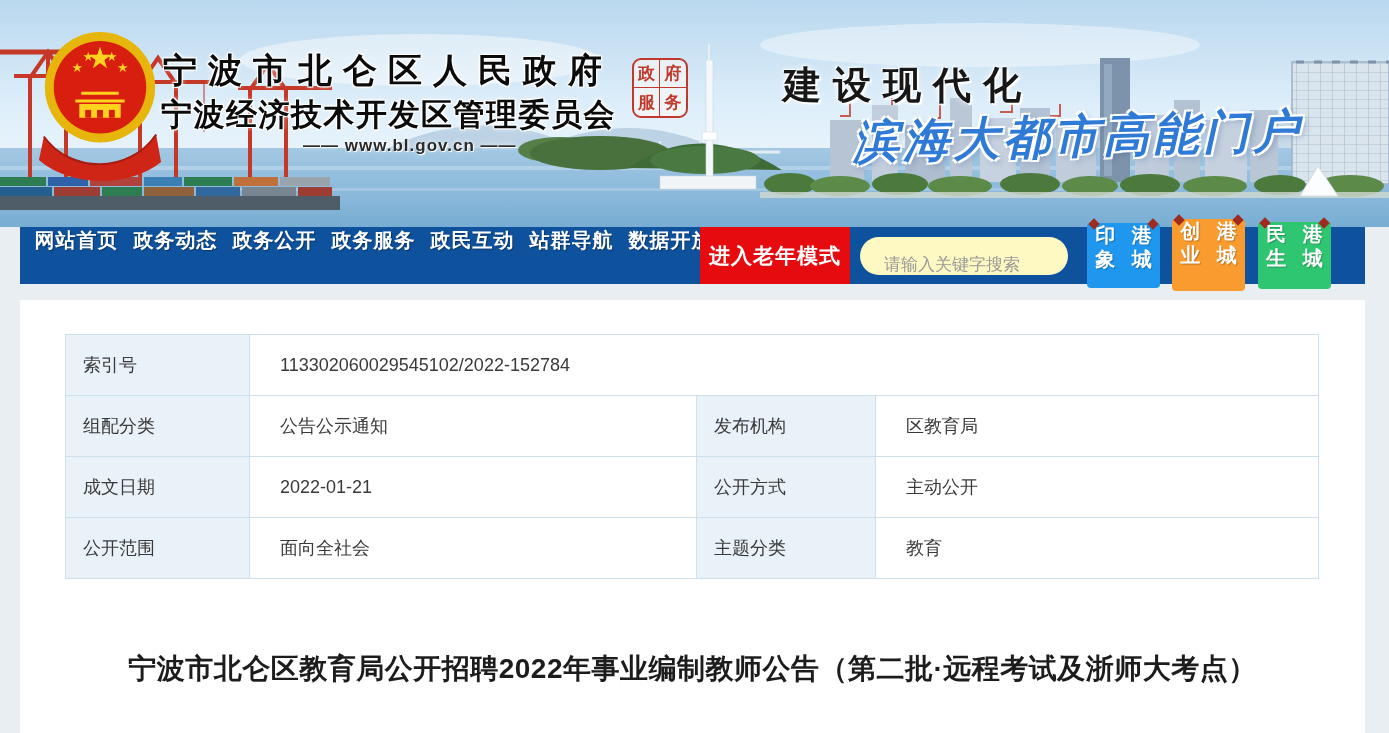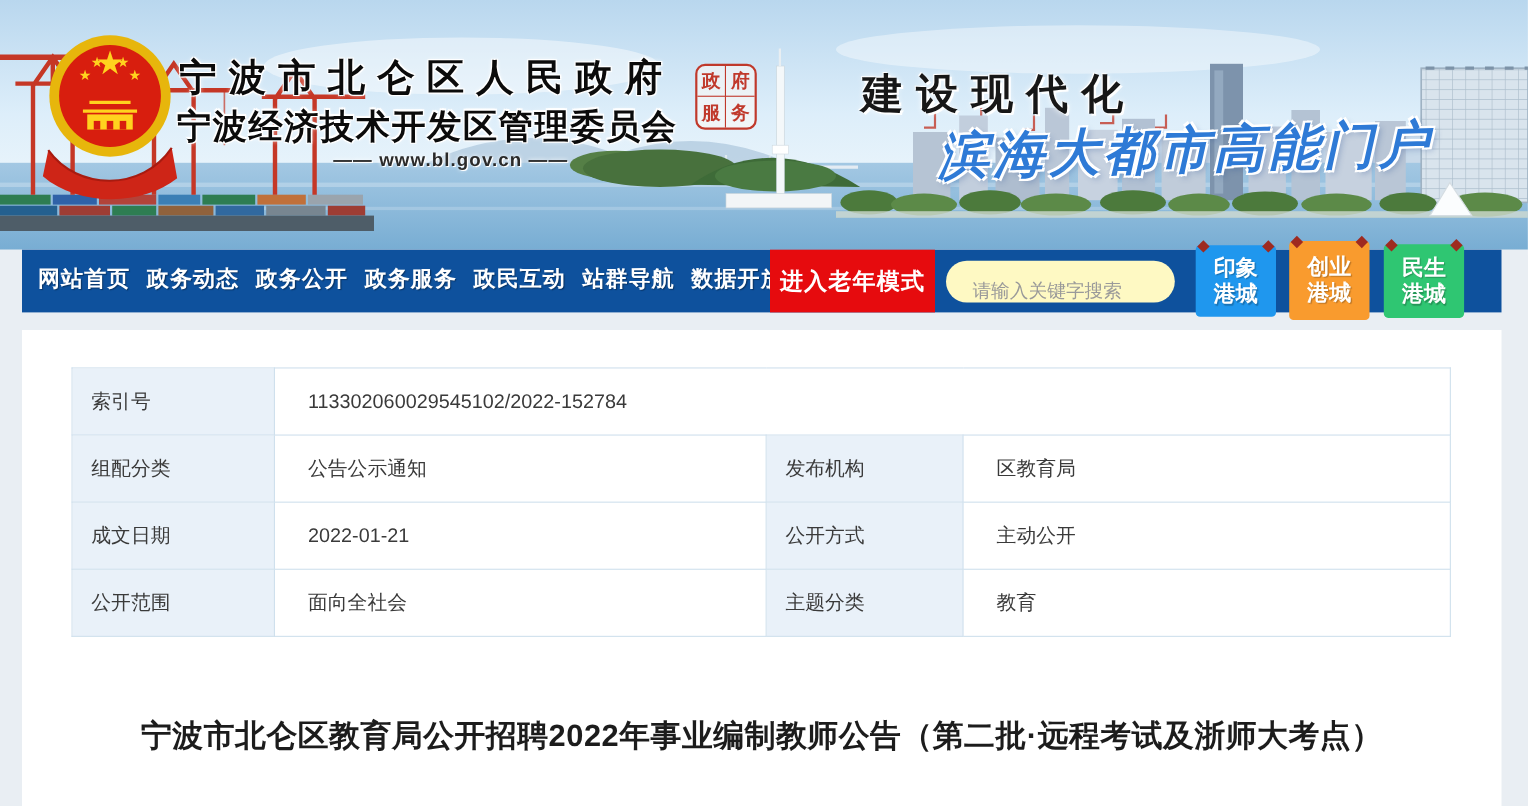--- a/index.html
+++ b/index.html
@@ -45,21 +45,21 @@
   }
   .slogan-blue{
     position:absolute;left:853px;top:106px;font-size:46px;font-weight:bold;font-style:italic;
     color:#2e7ad6;letter-spacing:4px;white-space:nowrap;transform:rotate(-1.5deg);
     text-shadow:2px 2px 0 #fff,-2px -2px 0 #fff,2px -2px 0 #fff,-2px 2px 0 #fff,3px 3px 6px rgba(30,70,140,.35);
   }
   
   .navbar{
     position:absolute;left:20px;top:227px;width:1345px;height:57px;background:#0e519d;
   }
-  .nav-items{position:absolute;left:7px;top:0;height:53px;display:flex;align-items:center;}
+  .nav-items{position:absolute;left:7px;top:0;height:53px;display:flex;align-items:flex-start;}
   .nav-items a{
     color:#fff;font-size:20px;font-weight:bold;text-decoration:none;
     padding:0 7.5px;letter-spacing:1px;white-space:nowrap;cursor:pointer;
     text-shadow:1px 1px 1px rgba(0,0,0,.35);
   }
   .elderly{
     position:absolute;left:680px;top:0;width:150px;height:57px;background:#e60b0e;
     color:#fff;font-size:21px;font-weight:bold;display:flex;align-items:center;justify-content:center;
     text-decoration:none;letter-spacing:1px;cursor:pointer;text-align:center;
   }
@@ -70,21 +70,21 @@
   .searchbox input{
     border:none;outline:none;background:transparent;flex:1;
     padding:0 4px 0 24px;font-size:17px;color:#333;font-family:"Liberation Sans", sans-serif;
   }
   .searchbox input::placeholder{color:#9a9a9a;}
   .mag{width:30px;height:30px;margin-right:8px;cursor:pointer;flex:none;}
   
   .ql{
     position:absolute;width:73px;border-radius:4px;color:#fff;text-align:center;
     font-size:20px;font-weight:bold;line-height:24px;text-decoration:none;cursor:pointer;
-    display:flex;flex-direction:column;justify-content:center;z-index:5;
+    display:flex;flex-direction:row;justify-content:center;z-index:5;
     text-shadow:1px 1px 1px rgba(0,0,0,.25);
   }
   .ql::before,.ql::after{
     content:"";position:absolute;top:-3px;width:8px;height:8px;background:#9e2a20;
     transform:rotate(45deg);z-index:-1;
   }
   .ql::before{left:3px;} .ql::after{right:3px;}
   .ql0{left:1087px;top:223px;height:65px;background:#1f97ee;}
   .ql1{left:1172px;top:219px;height:72px;background:#f99b2e;}
   .ql2{left:1258px;top:222px;height:67px;background:#2fc672;}

